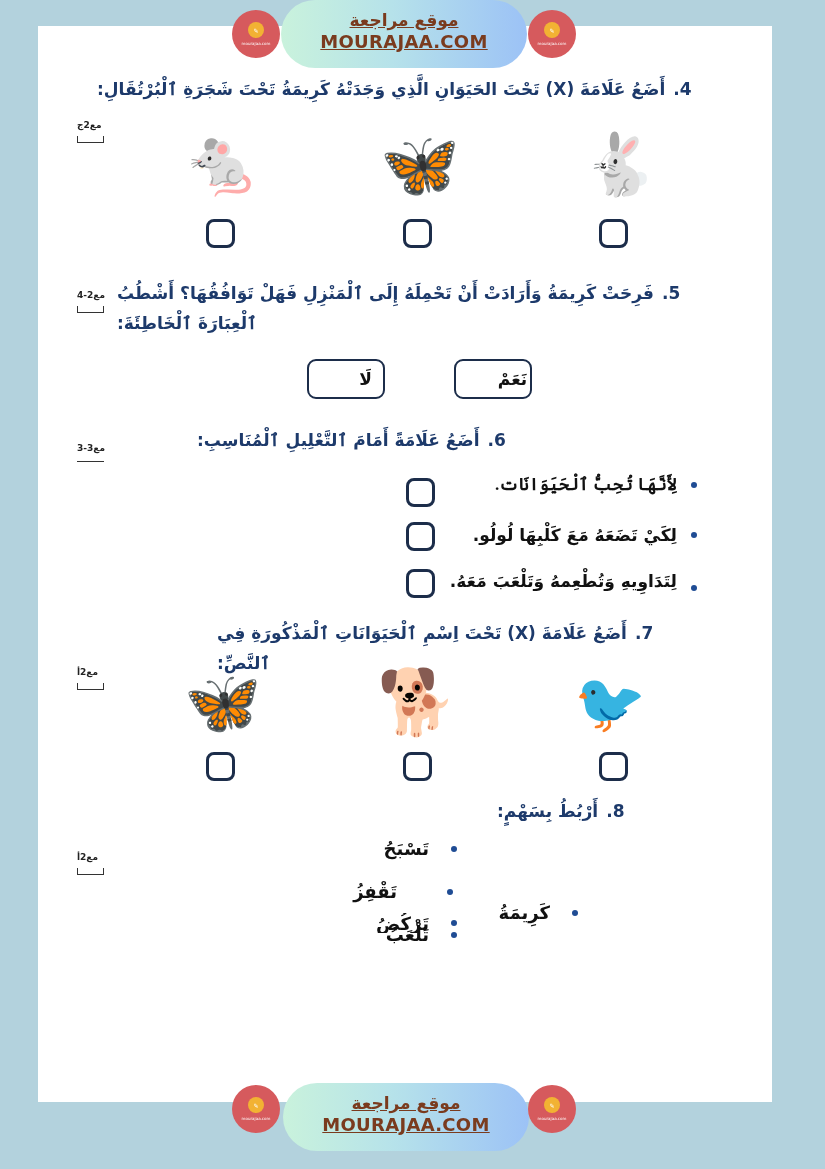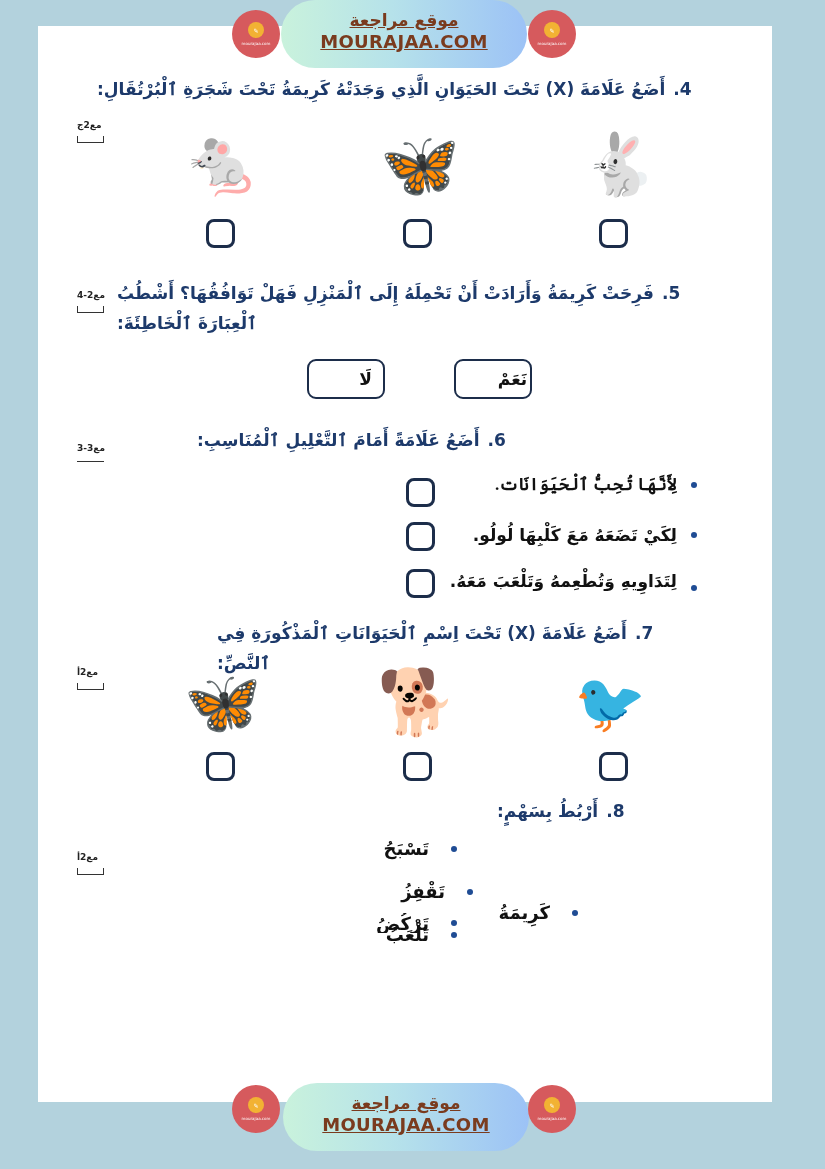--- a/index.html
+++ b/index.html
@@ -179,21 +179,21 @@
   <span class="line"></span>
 </div>
 <div class="verb" style="right:247px; top:902px;">
     <span class="bullet"></span>
     <span>كَرِيمَةُ</span>
   </div>
 <div class="verb" style="right:368px; top:838px;margin-left:22px;">
     <span class="bullet"></span>
     <span>تَسْبَحُ</span>
   </div>
-<div class="verb" style="right:352px; top:881px;">
+<div class="verb" style="right:372px; top:881px;gap:28px;">
     <span class="bullet"></span>
     <span>تَقْفِزُ</span>
   </div>
 <div class="verb" style="right:368px; top:924px;">
     <span class="bullet"></span>
     <span>تَلْعَبُ</span>
   </div>
 <div class="verb" style="right:368px; top:913px; height:20px; overflow:hidden;">
     <span class="bullet"></span>
     <span>تَرْكُضُ</span>

